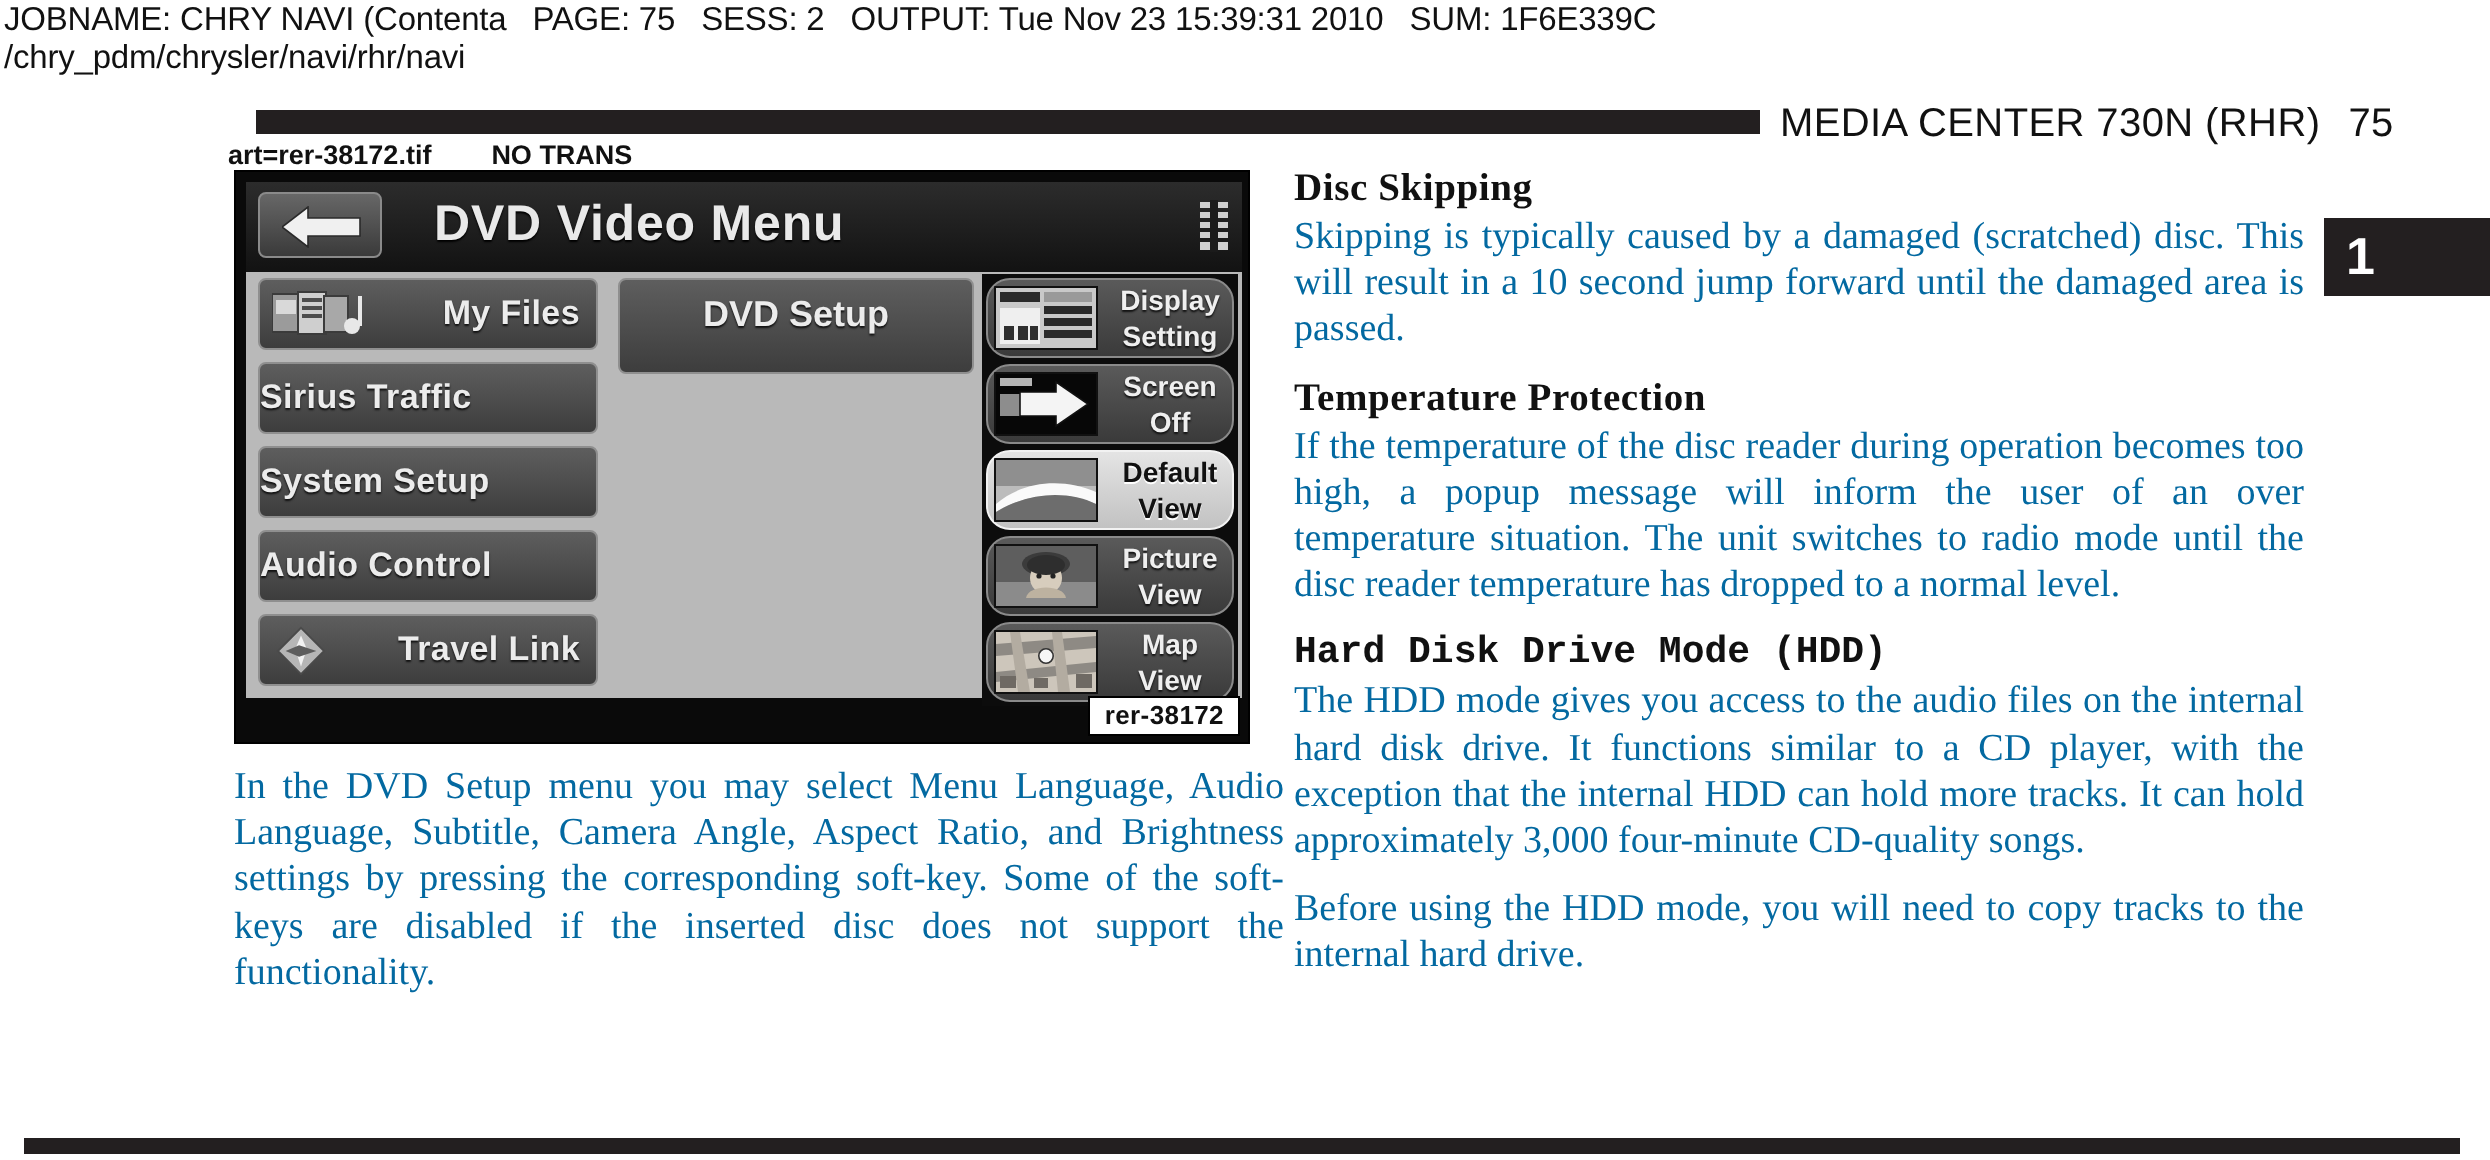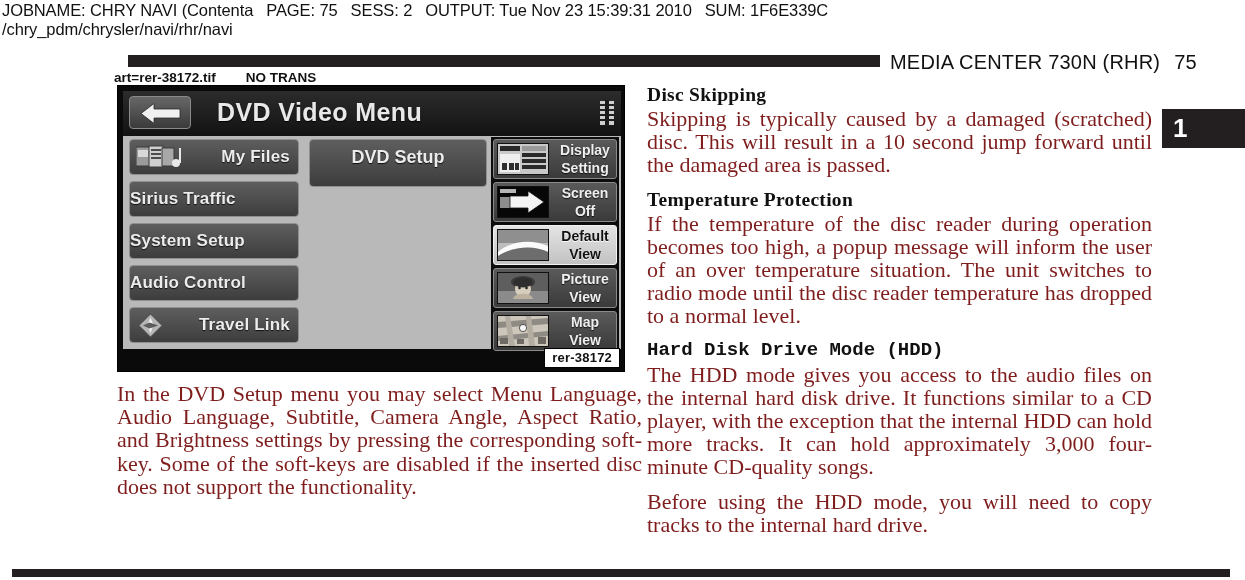--- a/index.html
+++ b/index.html
@@ -207,21 +207,21 @@
     right: 2px; top: 46px;
     width: 128px;
     background: #0c0c0c;
     padding: 2px 2px 2px 2px;
     box-sizing: border-box;
   }
   .viewkey {
     position: relative;
     height: 40px;
     margin-bottom: 3px;
-    border-radius: 3px;
+    border-radius: 12px;
     border: 1px solid #8a8a8a;
     background: linear-gradient(#5a5a5a, #3a3a3a);
     box-sizing: border-box;
     overflow: hidden;
   }
   .viewkey:last-child { margin-bottom: 0; }
   .viewkey.selected {
     background: linear-gradient(#e4e4e4, #c2c2c2);
     border-color: #f2f2f2;
   }
@@ -264,24 +264,24 @@
     font-size: 13px;
     line-height: 15px;
     color: #111;
     letter-spacing: 0.2px;
   }
 
   
   p.body {
     margin: 0 0 11px 0;
     font-family: "Liberation Serif", serif;
-    font-size: 22px;
+    font-size: 19px;
     line-height: 23.2px;
     text-align: justify;
-    color: #7f1d1d;
+    color: #0369a1;
     hyphens: none;
   }
   p.body.last { margin-bottom: 0; }
   .col-left p.body:first-of-type { margin-top: 10px; }
 
   h3.head-serif {
     margin: 0 0 1px 0;
     font-family: "Liberation Serif", serif;
     font-weight: bold;
     font-size: 19.5px;

